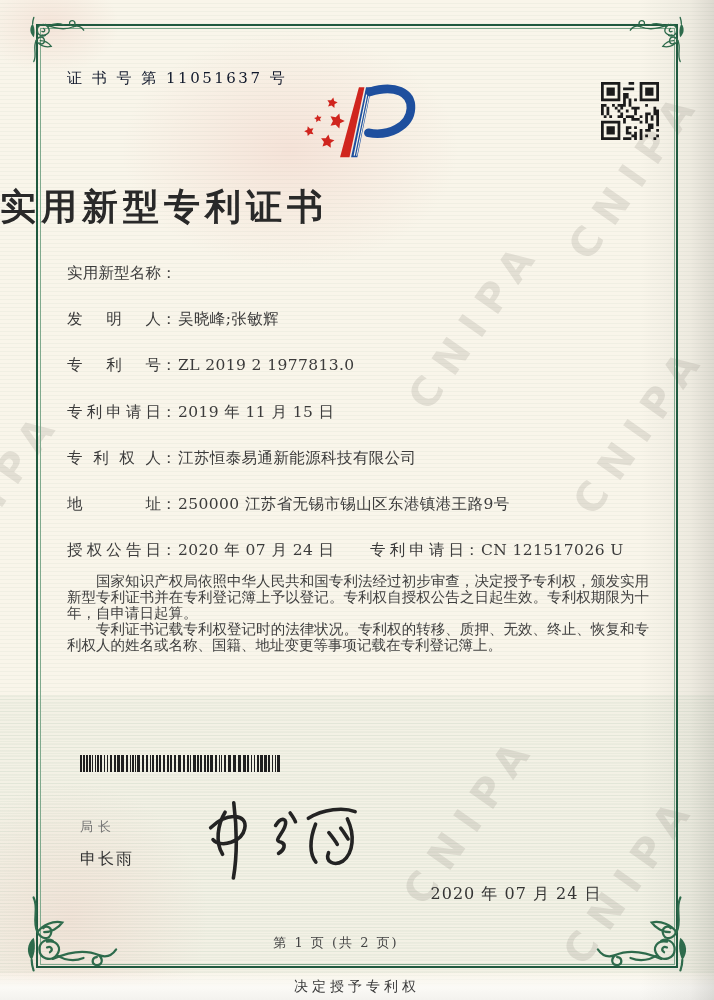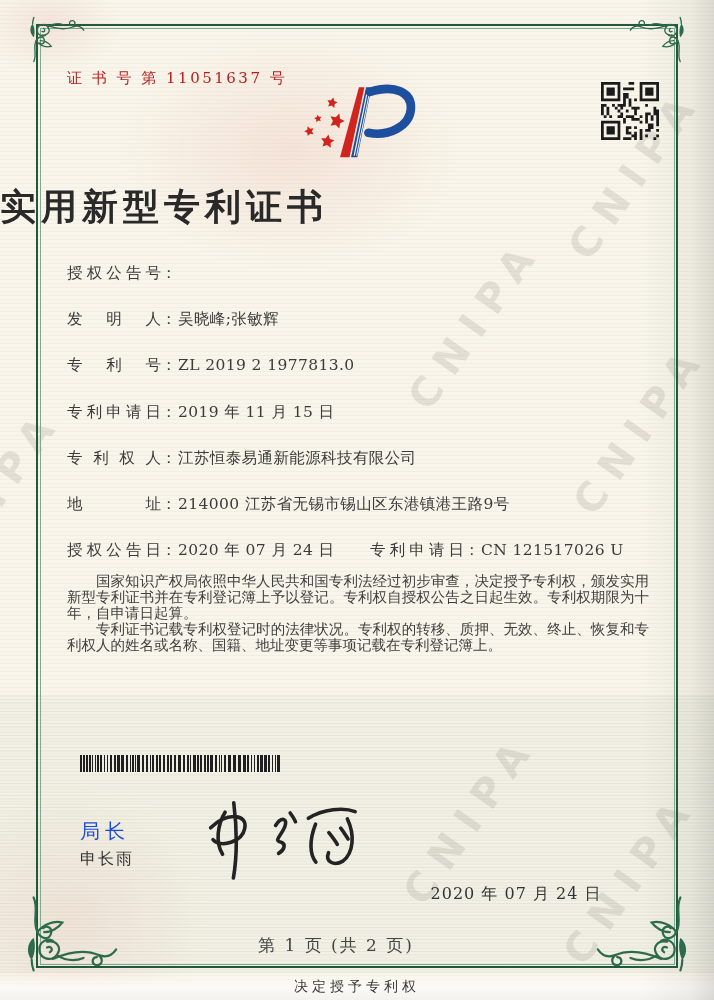--- a/index.html
+++ b/index.html
@@ -45,40 +45,40 @@
   }
   
   .wm{
     position:absolute;white-space:nowrap;pointer-events:none;
     font-family:"DejaVu Sans","Liberation Sans",sans-serif;
     font-size:40px;font-weight:bold;letter-spacing:13px;
     color:rgba(138,136,126,0.20);
     transform:rotate(-55deg);
   }
   .cert-number{
-    left:67px;top:69px;font-size:15px;letter-spacing:2.5px;color:#b91c1c;
+    left:67px;top:69px;font-size:15px;letter-spacing:2.5px;color:#0f172a;
   }
   .title{
     left:0;right:0;top:183px;text-align:left;
     font-size:36px;font-weight:bold;letter-spacing:5px;color:#292929;
   }
   .fields{left:67px;top:257px;right:60px;}
   .row{height:46.2px;padding-top:6px;box-sizing:border-box;font-size:15.5px;color:#3b3b3b;display:flex;align-items:baseline;}
   .f-label{display:inline-block;width:94px;text-align:justify;text-align-last:justify;}
   .colon{display:inline-block;width:17px;}
   .f-value{letter-spacing:0.4px;white-space:nowrap;}
   .pair{display:flex;align-items:baseline;width:303px;flex:0 0 303px;}
   .paras{left:67px;top:573px;width:582px;font-size:14.5px;line-height:16px;text-align:justify;color:#3f3f3f;}
   .paras p{margin:0;text-indent:2em;}
   .barcode-box{left:80px;top:755px;width:203px;height:17px;}
-  .signer-title{left:80px;top:818px;font-size:20px;letter-spacing:5px;color:#1d4ed8;}
+  .signer-title{left:80px;top:818px;font-size:13px;letter-spacing:5px;color:#737373;}
   .signer-name{left:80px;top:849px;font-size:16px;letter-spacing:2px;color:#333;}
   .sig{left:196px;top:794px;}
   .issue-date{left:396px;top:884px;width:240px;text-align:center;font-size:16px;letter-spacing:1px;color:#343434;}
-  .page-ind{left:0;width:672px;top:934px;text-align:center;font-size:17px;letter-spacing:2px;color:#444;}
+  .page-ind{left:0;width:672px;top:934px;text-align:center;font-size:13px;letter-spacing:2px;color:#444;}
   .note{left:0;right:0;top:978px;text-align:center;font-size:14px;letter-spacing:4px;color:#3b3b3b;}
   .qr{left:601px;top:82px;width:58px;height:58px;}
   .logo{left:292px;top:76px;}
   .orn{position:absolute;}
   .orn.bl{left:24px;top:895px;width:96px;height:78px;}
   .orn.br{right:24px;top:895px;width:96px;height:78px;transform:scaleX(-1);}
   .orn.tl{left:28px;top:16px;width:58px;height:47px;transform:scaleY(-1);}
   .orn.tr{right:28px;top:16px;width:58px;height:47px;transform:scale(-1,-1);}
 </style>
 </head>
@@ -154,21 +154,21 @@
   </svg>
 
   <div class="abs qr" id="qr-box"><svg viewBox="0 0 21 21" width="58" height="58">
         <path d="M0 0h1v1h-1zM1 0h1v1h-1zM2 0h1v1h-1zM3 0h1v1h-1zM4 0h1v1h-1zM5 0h1v1h-1zM6 0h1v1h-1zM10 0h1v1h-1zM11 0h1v1h-1zM14 0h1v1h-1zM15 0h1v1h-1zM16 0h1v1h-1zM17 0h1v1h-1zM18 0h1v1h-1zM19 0h1v1h-1zM20 0h1v1h-1zM0 1h1v1h-1zM6 1h1v1h-1zM14 1h1v1h-1zM20 1h1v1h-1zM0 2h1v1h-1zM2 2h1v1h-1zM3 2h1v1h-1zM4 2h1v1h-1zM6 2h1v1h-1zM8 2h1v1h-1zM9 2h1v1h-1zM10 2h1v1h-1zM11 2h1v1h-1zM14 2h1v1h-1zM16 2h1v1h-1zM17 2h1v1h-1zM18 2h1v1h-1zM20 2h1v1h-1zM0 3h1v1h-1zM2 3h1v1h-1zM3 3h1v1h-1zM4 3h1v1h-1zM6 3h1v1h-1zM14 3h1v1h-1zM16 3h1v1h-1zM17 3h1v1h-1zM18 3h1v1h-1zM20 3h1v1h-1zM0 4h1v1h-1zM2 4h1v1h-1zM3 4h1v1h-1zM4 4h1v1h-1zM6 4h1v1h-1zM8 4h1v1h-1zM9 4h1v1h-1zM14 4h1v1h-1zM16 4h1v1h-1zM17 4h1v1h-1zM18 4h1v1h-1zM20 4h1v1h-1zM0 5h1v1h-1zM6 5h1v1h-1zM8 5h1v1h-1zM9 5h1v1h-1zM14 5h1v1h-1zM20 5h1v1h-1zM0 6h1v1h-1zM1 6h1v1h-1zM2 6h1v1h-1zM3 6h1v1h-1zM4 6h1v1h-1zM5 6h1v1h-1zM6 6h1v1h-1zM8 6h1v1h-1zM10 6h1v1h-1zM12 6h1v1h-1zM14 6h1v1h-1zM15 6h1v1h-1zM16 6h1v1h-1zM17 6h1v1h-1zM18 6h1v1h-1zM19 6h1v1h-1zM20 6h1v1h-1zM8 7h1v1h-1zM10 7h1v1h-1zM0 8h1v1h-1zM1 8h1v1h-1zM4 8h1v1h-1zM6 8h1v1h-1zM7 8h1v1h-1zM8 8h1v1h-1zM10 8h1v1h-1zM16 8h1v1h-1zM0 9h1v1h-1zM2 9h1v1h-1zM5 9h1v1h-1zM7 9h1v1h-1zM11 9h1v1h-1zM12 9h1v1h-1zM13 9h1v1h-1zM19 9h1v1h-1zM0 10h1v1h-1zM2 10h1v1h-1zM6 10h1v1h-1zM9 10h1v1h-1zM12 10h1v1h-1zM19 10h1v1h-1zM20 10h1v1h-1zM0 11h1v1h-1zM2 11h1v1h-1zM7 11h1v1h-1zM12 11h1v1h-1zM16 11h1v1h-1zM17 11h1v1h-1zM19 11h1v1h-1zM20 11h1v1h-1zM1 12h1v1h-1zM3 12h1v1h-1zM6 12h1v1h-1zM7 12h1v1h-1zM9 12h1v1h-1zM10 12h1v1h-1zM11 12h1v1h-1zM14 12h1v1h-1zM16 12h1v1h-1zM18 12h1v1h-1zM20 12h1v1h-1zM8 13h1v1h-1zM11 13h1v1h-1zM12 13h1v1h-1zM13 13h1v1h-1zM16 13h1v1h-1zM18 13h1v1h-1zM20 13h1v1h-1zM0 14h1v1h-1zM1 14h1v1h-1zM2 14h1v1h-1zM3 14h1v1h-1zM4 14h1v1h-1zM5 14h1v1h-1zM6 14h1v1h-1zM8 14h1v1h-1zM14 14h1v1h-1zM16 14h1v1h-1zM20 14h1v1h-1zM0 15h1v1h-1zM6 15h1v1h-1zM17 15h1v1h-1zM18 15h1v1h-1zM20 15h1v1h-1zM0 16h1v1h-1zM2 16h1v1h-1zM3 16h1v1h-1zM4 16h1v1h-1zM6 16h1v1h-1zM9 16h1v1h-1zM10 16h1v1h-1zM12 16h1v1h-1zM17 16h1v1h-1zM18 16h1v1h-1zM0 17h1v1h-1zM2 17h1v1h-1zM3 17h1v1h-1zM4 17h1v1h-1zM6 17h1v1h-1zM9 17h1v1h-1zM14 17h1v1h-1zM16 17h1v1h-1zM17 17h1v1h-1zM20 17h1v1h-1zM0 18h1v1h-1zM2 18h1v1h-1zM3 18h1v1h-1zM4 18h1v1h-1zM6 18h1v1h-1zM9 18h1v1h-1zM10 18h1v1h-1zM12 18h1v1h-1zM14 18h1v1h-1zM0 19h1v1h-1zM6 19h1v1h-1zM11 19h1v1h-1zM12 19h1v1h-1zM14 19h1v1h-1zM16 19h1v1h-1zM20 19h1v1h-1zM0 20h1v1h-1zM1 20h1v1h-1zM2 20h1v1h-1zM3 20h1v1h-1zM4 20h1v1h-1zM5 20h1v1h-1zM6 20h1v1h-1zM8 20h1v1h-1zM9 20h1v1h-1zM10 20h1v1h-1zM12 20h1v1h-1zM14 20h1v1h-1zM19 20h1v1h-1z" fill="#1b1b1b"></path>
       </svg></div>
 
   <div class="abs title">实用新型专利证书</div>
 
   <div class="abs fields">
     <div class="row">
-      <span class="f-label">授权公告号</span>
+      <span class="f-label">实用新型名称</span>
         <span class="colon">：</span>
     </div>
     <div class="row">
       <span class="f-label">发明人</span>
         <span class="colon">：</span>
       <span class="f-value">吴晓峰;张敏辉</span>
     </div>
     <div class="row">
       <span class="f-label">专利号</span>
         <span class="colon">：</span>
@@ -180,21 +180,21 @@
       <span class="f-value">2019 年 11 月 15 日</span>
     </div>
     <div class="row">
       <span class="f-label">专利权人</span>
         <span class="colon">：</span>
       <span class="f-value">江苏恒泰易通新能源科技有限公司</span>
     </div>
     <div class="row">
       <span class="f-label">地址</span>
         <span class="colon">：</span>
-      <span class="f-value">214000 江苏省无锡市锡山区东港镇港王路9号</span>
+      <span class="f-value">250000 江苏省无锡市锡山区东港镇港王路9号</span>
     </div>
     <div class="row">
       <div class="pair">
         <span class="f-label">授权公告日</span>
           <span class="colon">：</span>
         <span class="f-value">2020 年 07 月 24 日</span>
       </div>
       <span class="f-label">专利申请日</span>
         <span class="colon">：</span>
       <span class="f-value">CN 121517026 U</span>

